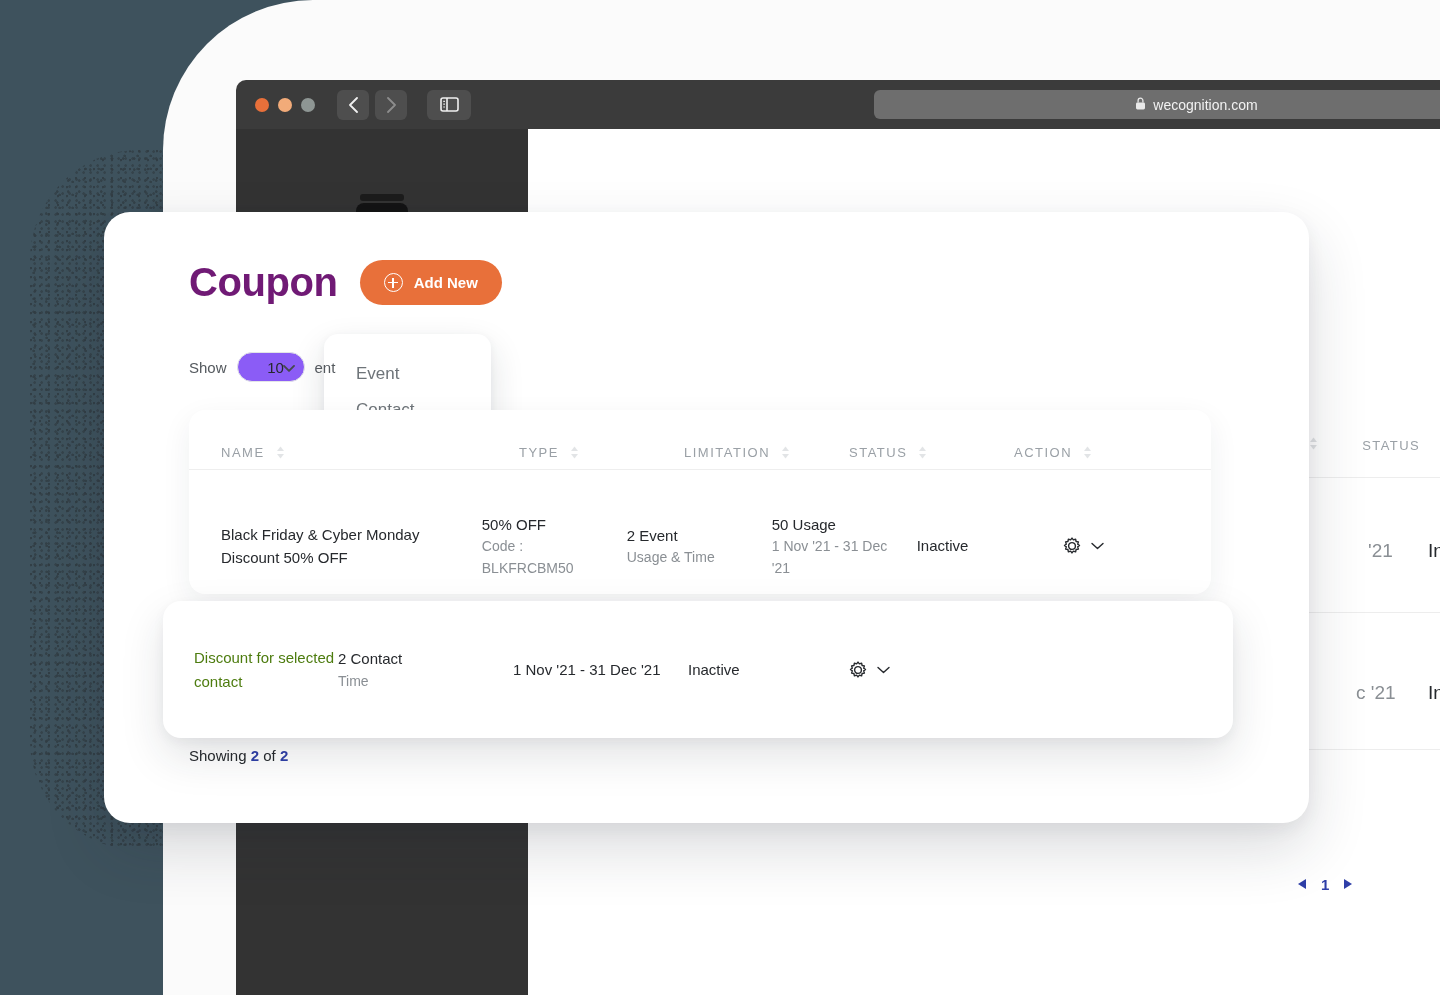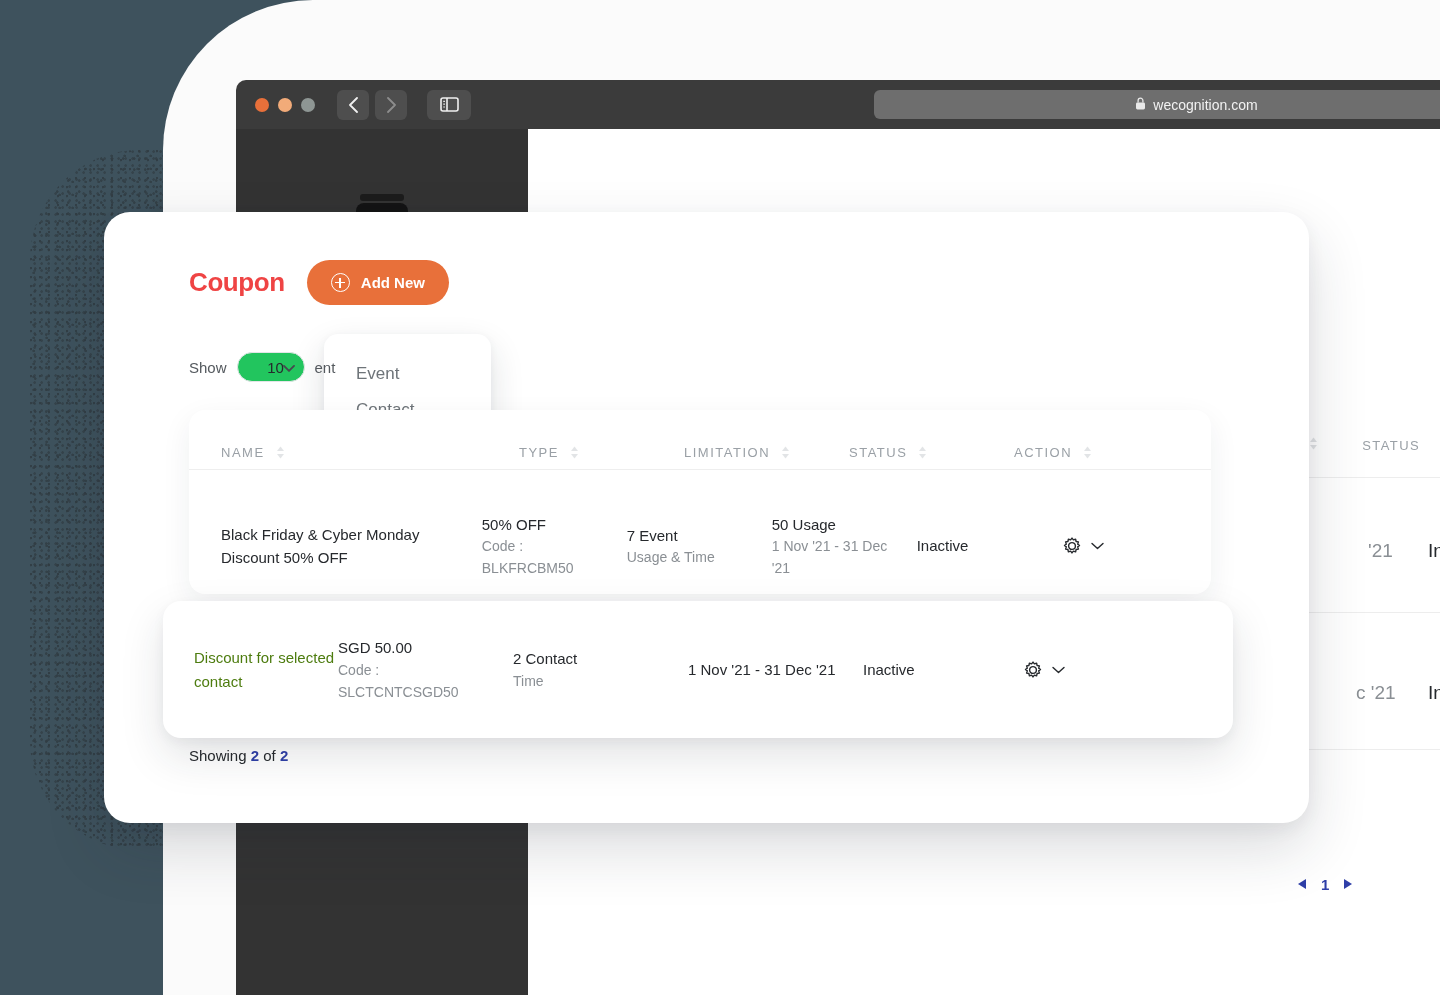--- a/index.html
+++ b/index.html
@@ -125,21 +125,21 @@
     border-radius: 26px;
     box-shadow: 0 26px 60px rgba(30,40,50,0.16), 0 6px 18px rgba(30,40,50,0.06);
   }
   .modal-inner { position:absolute; inset:0; }
 
   .title-row {
     position:absolute; left: 85px; top: 48px;
     display:flex; align-items:center; gap: 22px;
   }
   .page-title {
-    font-size: 26px; font-weight: 700; color:#ef4444; letter-spacing:-0.4px;
+    font-size: 40px; font-weight: 700; color:#701a75; letter-spacing:-0.4px;
   }
   .add-new-btn {
     display:flex; align-items:center; gap:11px;
     background:#e8703a; color:#fff;
     border:none; border-radius: 999px;
     height: 45px; padding: 0 24px;
     font-size: 15px; font-weight: 700;
     font-family:"Liberation Sans", sans-serif;
     cursor:pointer;
   }
@@ -161,21 +161,21 @@
     padding: 22px 0 0 32px;
   }
   .dd-item {
     font-size: 17px; color:#6e7479; line-height: 36px; cursor:pointer;
   }
 
   .controls-row { position:absolute; left: 85px; top: 140px; width: 1035px; height: 46px; }
   .show-group { display:flex; align-items:center; gap:10px; font-size:15px; color:#54595e; }
   .show-select {
     width: 68px; height: 30px; border-radius: 999px;
-    border:1px solid #e3e5e7; background:#22c55e;
+    border:1px solid #e3e5e7; background:#8b5cf6;
     font-size:15px; color:#26292d; text-align:center;
     font-family:"Liberation Sans", sans-serif;
     -webkit-appearance:none; appearance:none;
     padding-left: 10px;
   }
   .select-wrap { position:relative; display:inline-flex; align-items:center; }
   .select-chevron {
     position:absolute; right: 10px; top: 50%; transform: translateY(-50%);
     pointer-events:none; color:#45494d;
   }
@@ -430,21 +430,21 @@
 
       <div class="tbl-row">
         <div class="col c-name">
           <div class="cell-main">Black Friday &amp; Cyber Monday Discount 50% OFF</div>
         </div>
         <div class="col c-type">
           <div class="cell-main">50% OFF</div>
           <div class="cell-sub">Code : BLKFRCBM50</div>
         </div>
         <div class="col c-limit2">
-          <div class="cell-main">7 Event</div>
+          <div class="cell-main">2 Event</div>
           <div class="cell-sub">Usage &amp; Time</div>
         </div>
         <div class="col c-limit">
           <div class="cell-main">50 Usage</div>
           <div class="cell-sub">1 Nov '21 - 31 Dec '21</div>
         </div>
         <div class="col c-status">
           <div class="cell-main">Inactive</div>
         </div>
         <div class="col c-action">
@@ -466,25 +466,20 @@
       <b>2</b>
       <span>of</span>
       <b>2</b>
     </div>
 
   </div>
 </div>
 
 <div class="float-row">
   <div class="f-name">Discount for selected contact</div>
-  <div class="f-type">
-    <div>SGD 50.00</div>
-    <div class="cell-sub">Code :</div>
-    <div class="cell-sub">SLCTCNTCSGD50</div>
-  </div>
   <div class="f-limit">
     <div>2 Contact</div>
     <div class="cell-sub">Time</div>
   </div>
   <div class="f-dates">1 Nov '21 - 31 Dec '21</div>
   <div class="f-status">Inactive</div>
   <div class="f-action">
     <span class="gear-wrap">
       <svg width="20" height="20" viewBox="0 0 20 20">
         <path d="M10 6.6 a3.4 3.4 0 1 0 0 6.8 a3.4 3.4 0 1 0 0 -6.8 Z" fill="none" stroke="#26292d" stroke-width="1.4"></path>

